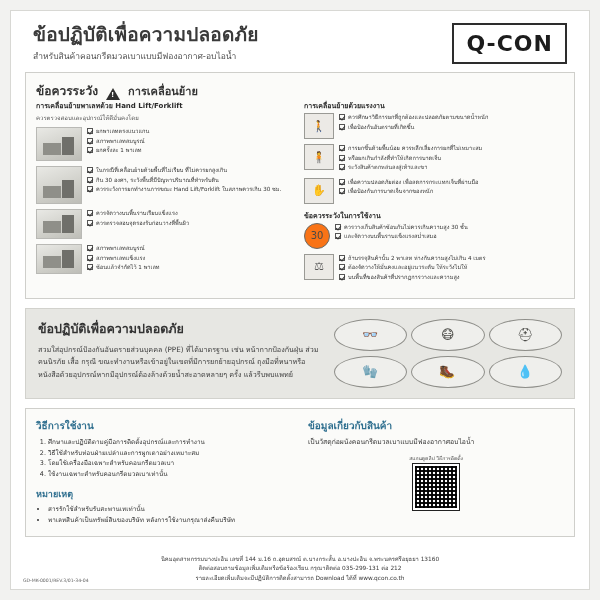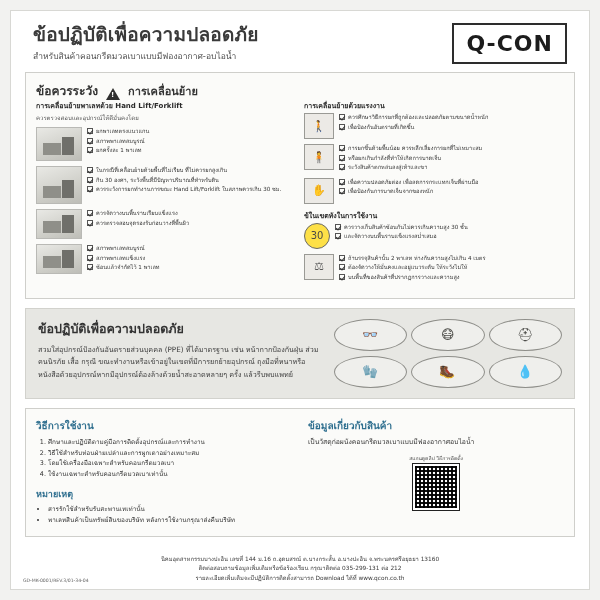--- a/index.html
+++ b/index.html
@@ -135,21 +135,21 @@
     border-right:1.2px solid #333;
     border-bottom:1.2px solid #333;
     transform:rotate(40deg);
   }
   .icon-circ {
     width:26px;height:26px;border-radius:50%;
     border:1.2px solid #6a6a66;
     flex:0 0 auto;
     display:flex;align-items:center;justify-content:center;
     font-size:10px; color:#4a4a46;
-    background:#fde047;
+    background:#f97316;
   }
   .icon-sq {
     width:30px;height:26px;
     border:1px solid #9a9a95;
     background:#eceae6;
     flex:0 0 auto;
     display:flex;align-items:center;justify-content:center;
     font-size:11px;color:#555;
   }
   
@@ -368,21 +368,21 @@
                   <span class="chk"></span>
                   <span>เพื่อความปลอดภัยต่อง เพื่อลดการกระแทกเจ็บที่ผ่านมือ</span>
                 </div>
               <div class="bline">
                   <span class="chk"></span>
                   <span>เพื่อป้องกันการบาดเจ็บจากของหนัก</span>
                 </div>
             </div>
           </div>
 
-          <div class="ccol-title" style="margin-top:6px">ข้ในเขตทังในการใช้งาน</div>
+          <div class="ccol-title" style="margin-top:6px">ข้อควรระวังในการใช้งาน</div>
 
           <div class="blk">
             <div class="icon-circ">30</div>
             <div class="bullets">
               <div class="bline">
                   <span class="chk"></span>
                   <span>ควรวางเก็บสินค้าซ้อนกันไม่ควรเกินความสูง 30 ชั้น</span>
                 </div>
               <div class="bline">
                   <span class="chk"></span>

